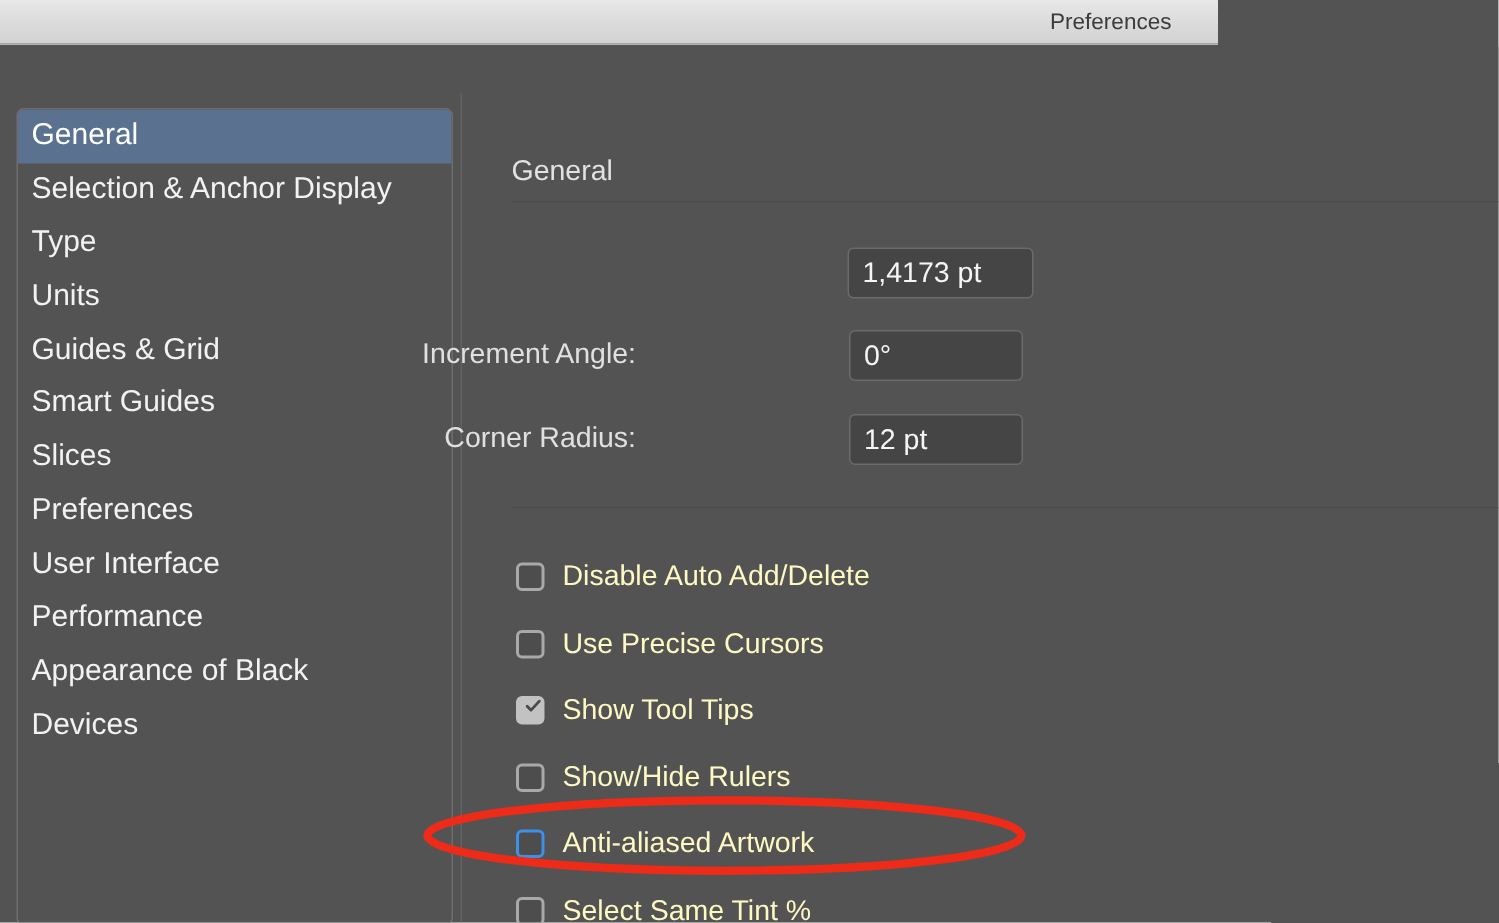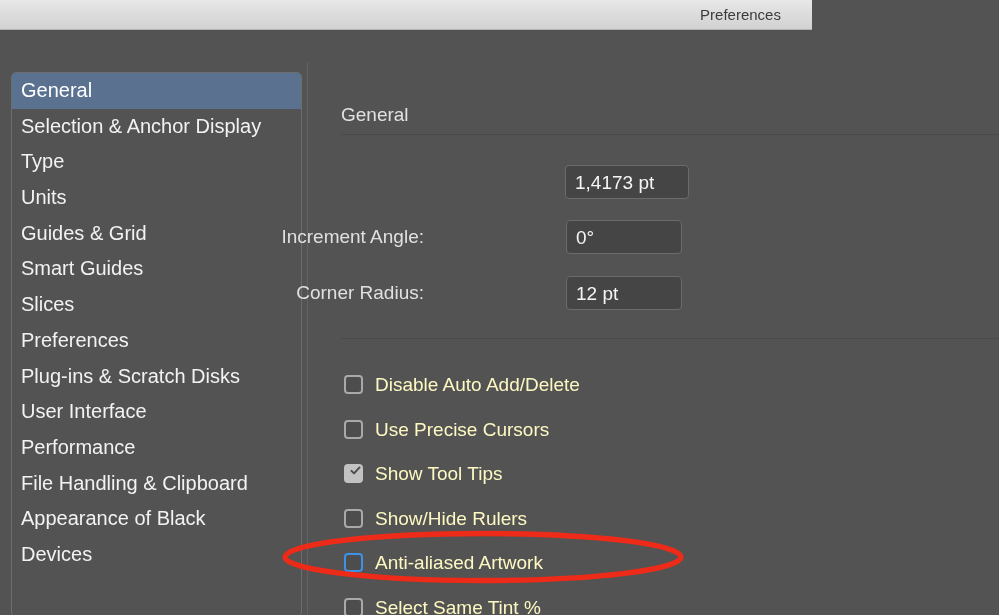--- a/index.html
+++ b/index.html
@@ -239,24 +239,22 @@
 
     <div id="sidebar">
         <div class="side-item selected">General</div>
         <div class="side-item">Selection &amp; Anchor Display</div>
         <div class="side-item">Type</div>
         <div class="side-item">Units</div>
         <div class="side-item">Guides &amp; Grid</div>
         <div class="side-item">Smart Guides</div>
         <div class="side-item">Slices</div>
         <div class="side-item">Preferences</div>
-        <div class="side-item">Plug-ins &amp; Scratch Disks</div>
         <div class="side-item">User Interface</div>
         <div class="side-item">Performance</div>
-        <div class="side-item">File Handling &amp; Clipboard</div>
         <div class="side-item">Appearance of Black</div>
         <div class="side-item">Devices</div>
       </div>
 
     <div id="sidebar-divider"></div>
 
     <div id="content">
 
       <div id="pane-title">General</div>
 

